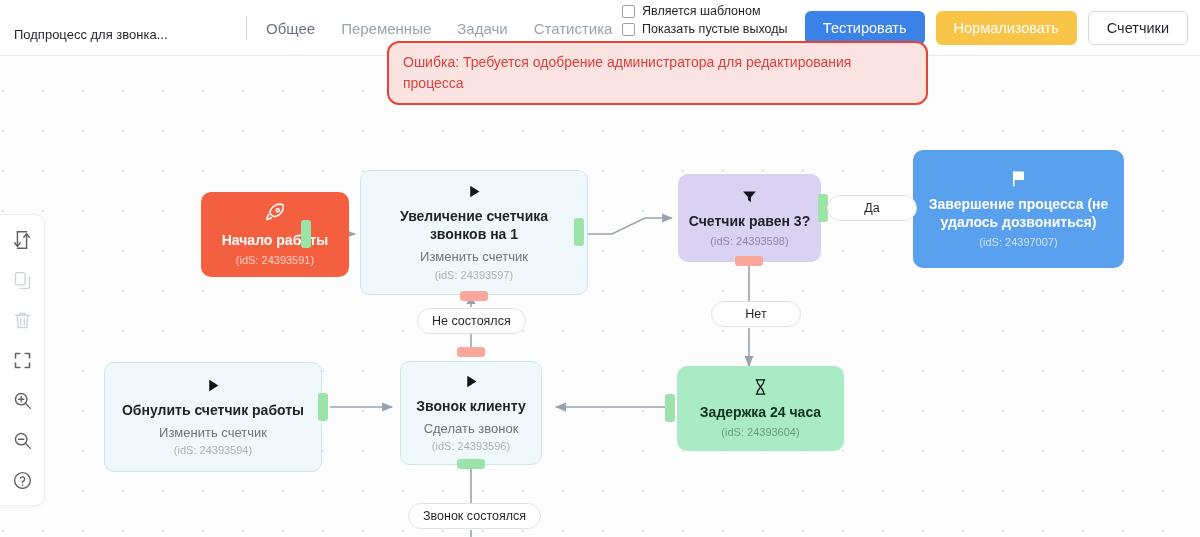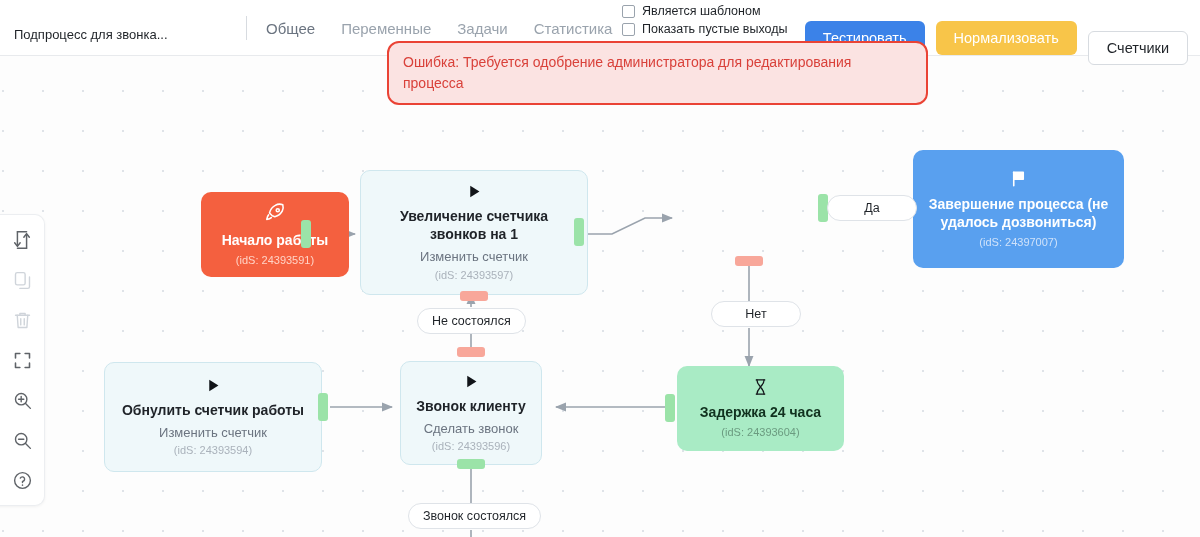--- a/index.html
+++ b/index.html
@@ -51,21 +51,21 @@
     position: absolute; right: 12px; top: 11px;
     display: flex; align-items: center; gap: 11px;
   }
   .btn {
     height: 34px; padding: 0 18px; border-radius: 6px;
     font-size: 14.5px; display: flex; align-items: center; justify-content: center;
     cursor: pointer; border: none; white-space: nowrap;
   }
   .btn-primary { background: #3b82e8; color: #fff; }
   .btn-warn { background: #f8c549; color: #ffffff; }
-  .btn-ghost { background: #fff; color: #1f2328; border: 1px solid #d7dbe0; margin-top: 20px; }
+  .btn-ghost { background: #fff; color: #1f2328; border: 1px solid #d7dbe0; }
 
   
   .error-banner {
     position: absolute; left: 387px; top: 41px; width: 541px;
     background: #fbe3e2; border: 2px solid #ea4335; border-radius: 12px;
     padding: 9px 14px; z-index: 60;
     font-size: 14px; color: #d9413a; line-height: 1.5;
   }
 
   
@@ -221,20 +221,29 @@
             <path d="M6 4 L19 12 L6 20 Z" fill="#111418"></path>
           </svg>
       </div>
       <div class="node-title">Увеличение счетчика звонков на 1</div>
       <div class="node-sub">Изменить счетчик</div>
       <div class="node-id">(idS: 24393597)</div>
     </div>
     <div class="handle h-out" style="left:574px; top:162px;"></div>
     <div class="handle h-red v" style="left:460px; top:235px;"></div>
 
+    <div class="node n-cond" style="left:678px; top:118px; width:143px; height:88px;">
+      <div class="node-icon">
+        <svg width="19" height="17" viewBox="0 0 24 24">
+            <path d="M3 5 H21 L14 13 V20 L10 17 V13 Z" fill="#111418"></path>
+          </svg>
+      </div>
+      <div class="node-title">Счетчик равен 3?</div>
+      <div class="node-id">(idS: 24393598)</div>
+    </div>
     <div class="handle h-out" style="left:818px; top:138px;"></div>
     <div class="handle h-red v" style="left:735px; top:200px;"></div>
 
     <div class="node n-end" style="left:913px; top:94px; width:211px; height:118px;">
       <div class="node-icon">
         <svg width="19" height="19" viewBox="0 0 24 24" fill="none" stroke="#fff" stroke-width="2" stroke-linecap="round" stroke-linejoin="round">
           <path d="M6 21 V4"></path>
           <path d="M6 4 H18 V13 H6 Z" fill="#fff" stroke="#fff"></path>
         </svg>
       </div>

